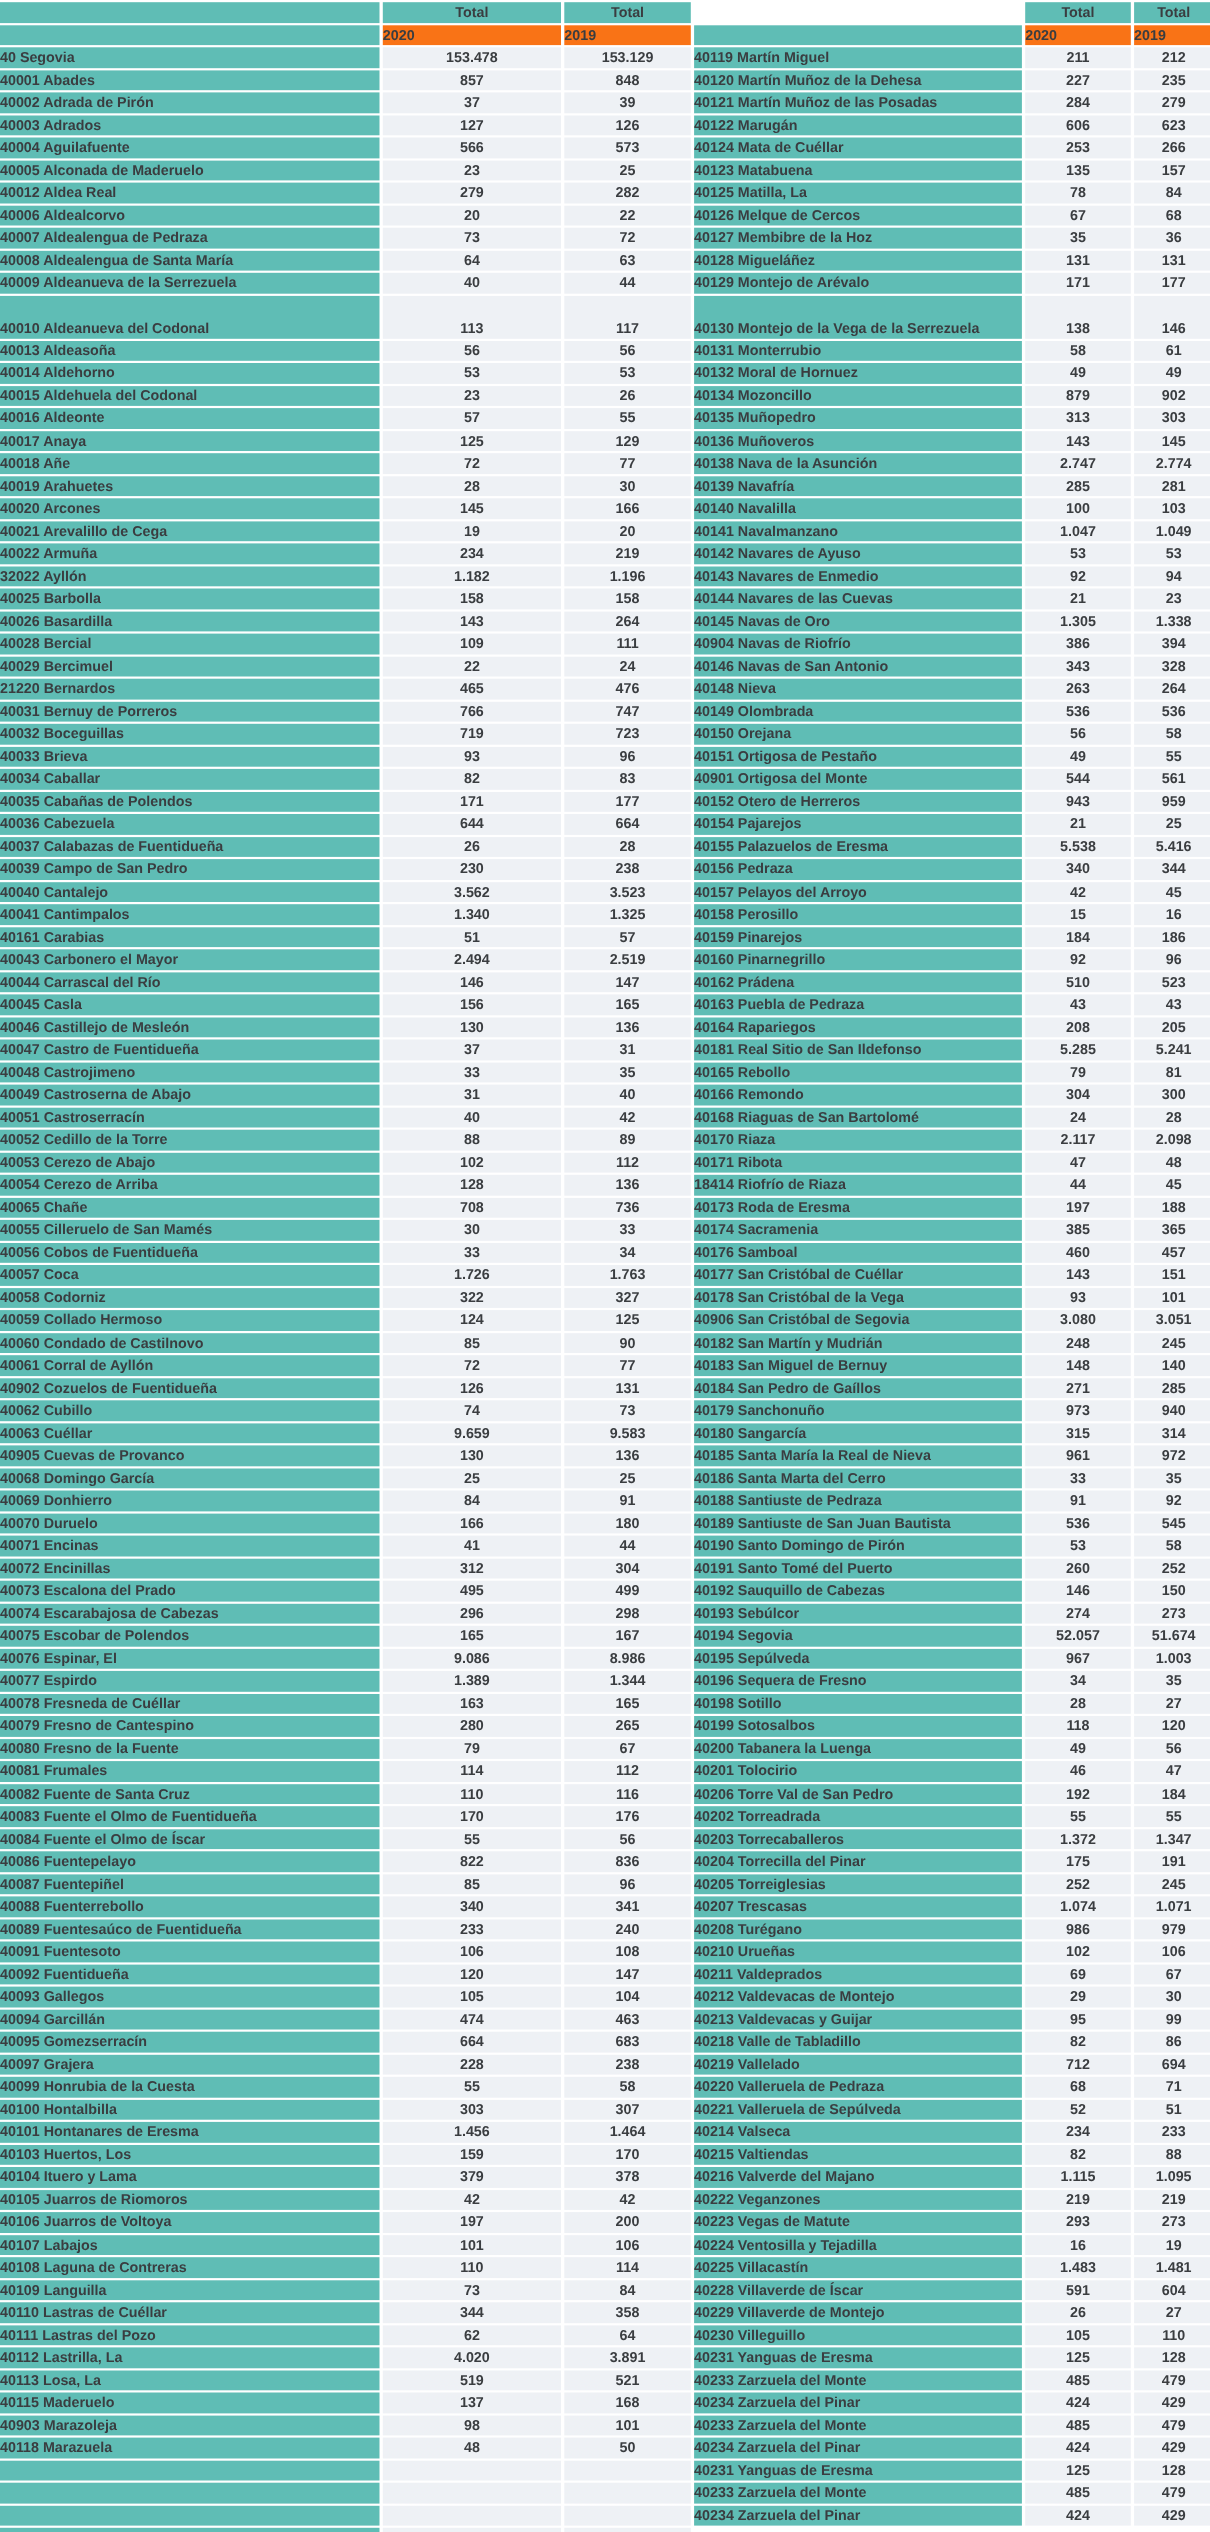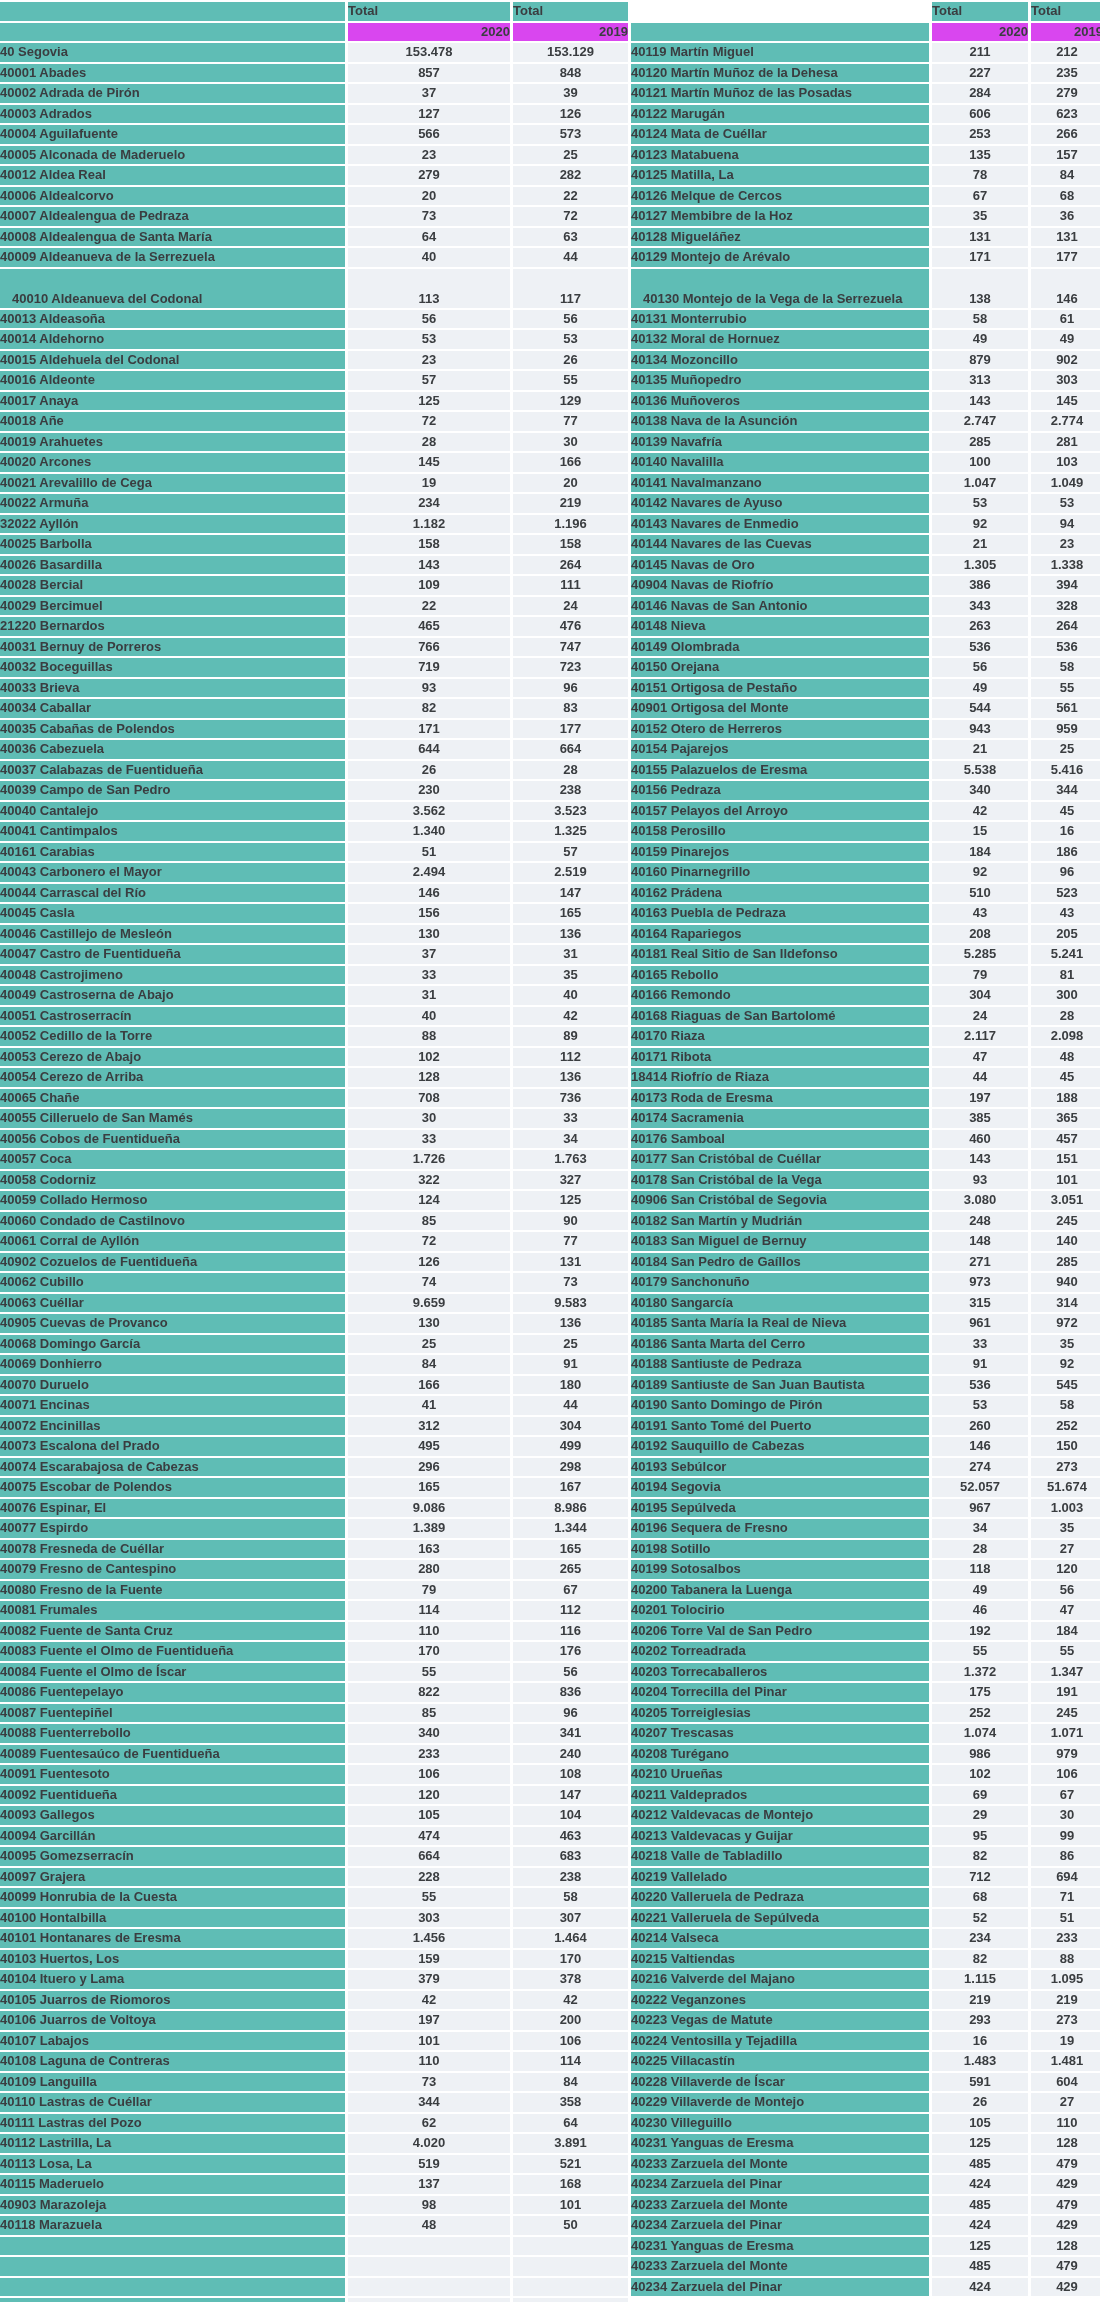--- a/index.html
+++ b/index.html
@@ -10,27 +10,27 @@
     border-collapse:separate;border-spacing:3px 2px;table-layout:fixed;
     width:1109px;margin-left:-3px;
   }
   table.grid td{
     height:18.5px;padding:0;overflow:hidden;white-space:nowrap;
     font-family:"Liberation Sans",sans-serif;font-weight:700;font-size:13px;
     color:#3a3d40;vertical-align:middle;line-height:1.1;
   }
   td.name{background:#5fbdb5;text-align:left;padding-left:5px;padding-right:4px;}
   td.val{background:#eef1f5;text-align:center;}
-  td.hdr-teal{background:#5fbdb5;margin-left:48px;}
-  td.hdr-mint{background:#d946ef;text-align:right;}
+  td.hdr-teal{background:#5fbdb5;text-align:center;margin-left:48px;}
+  td.hdr-mint{background:#f97316;text-align:left;}
   td.hdr-blank-teal{background:#5fbdb5;}
   td.hdr-blank-white{background:#ffffff;}
   td.absent{background:#ffffff;}
   tr.tall td{height:38px;vertical-align:bottom;padding-bottom:1px;}
-  tr.tall td.name{white-space:normal;padding-left:12px;}
+  tr.tall td.name{white-space:normal;}
 </style>
 </head>
 <body>
 
 <div class="sheet">
   <table class="grid">
     <colgroup>
       <col style="width:345px">
         <col style="width:162px">
         <col style="width:115px">

